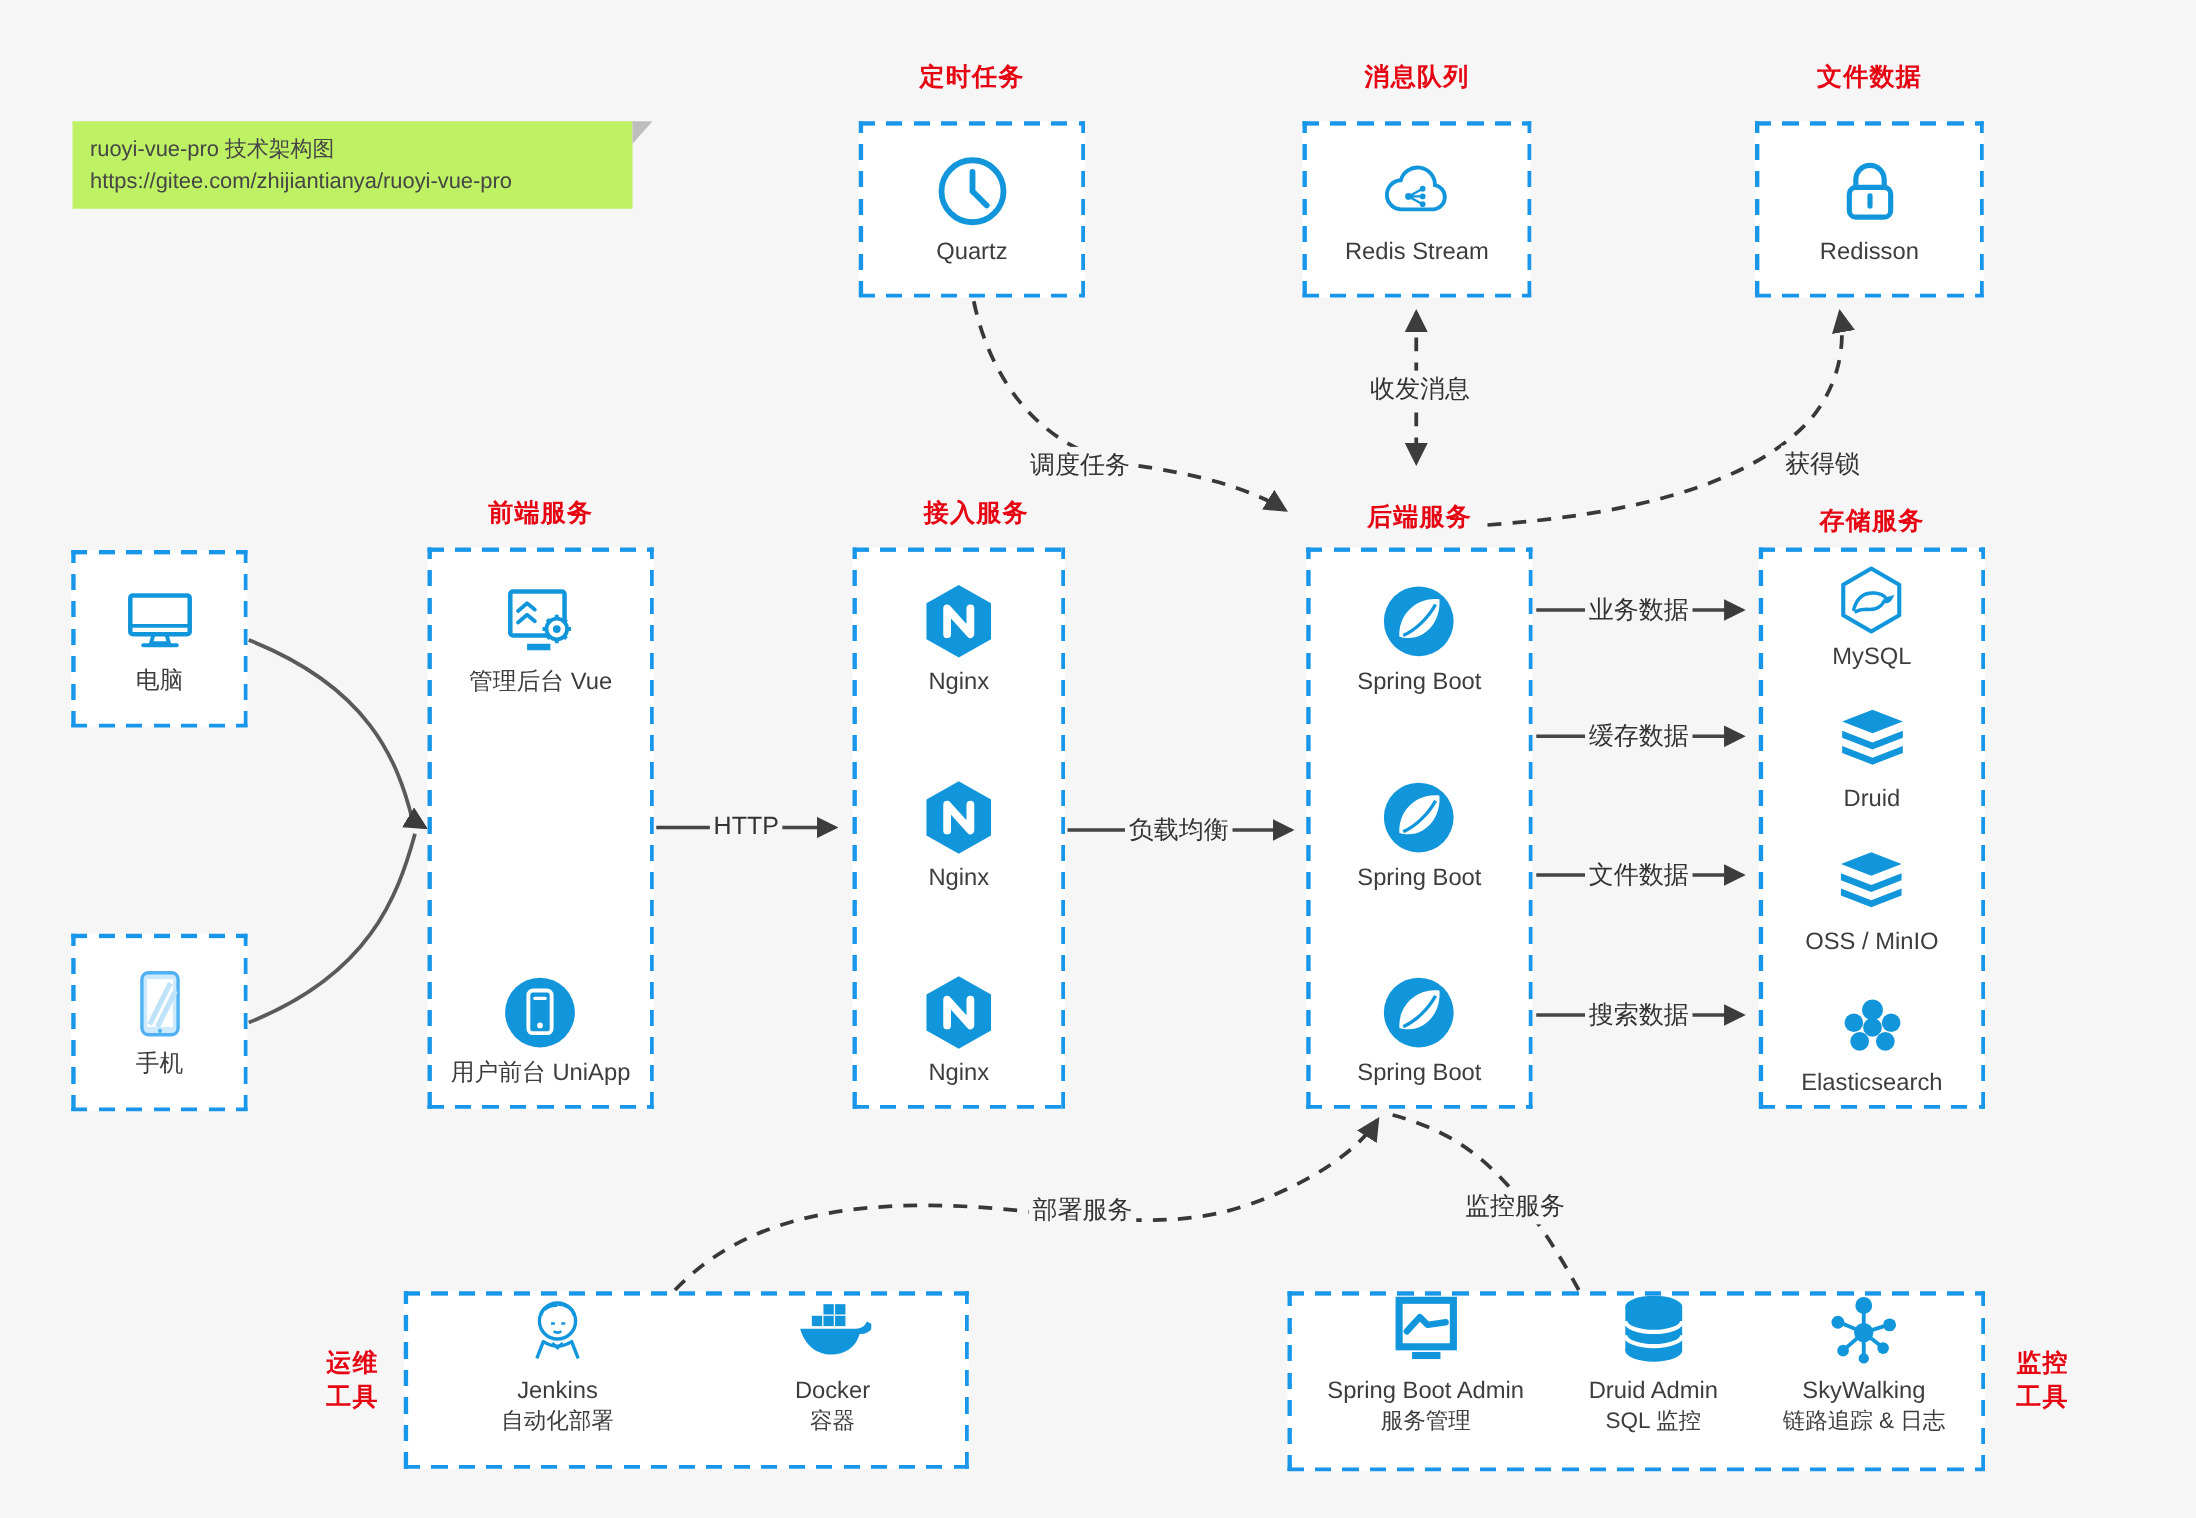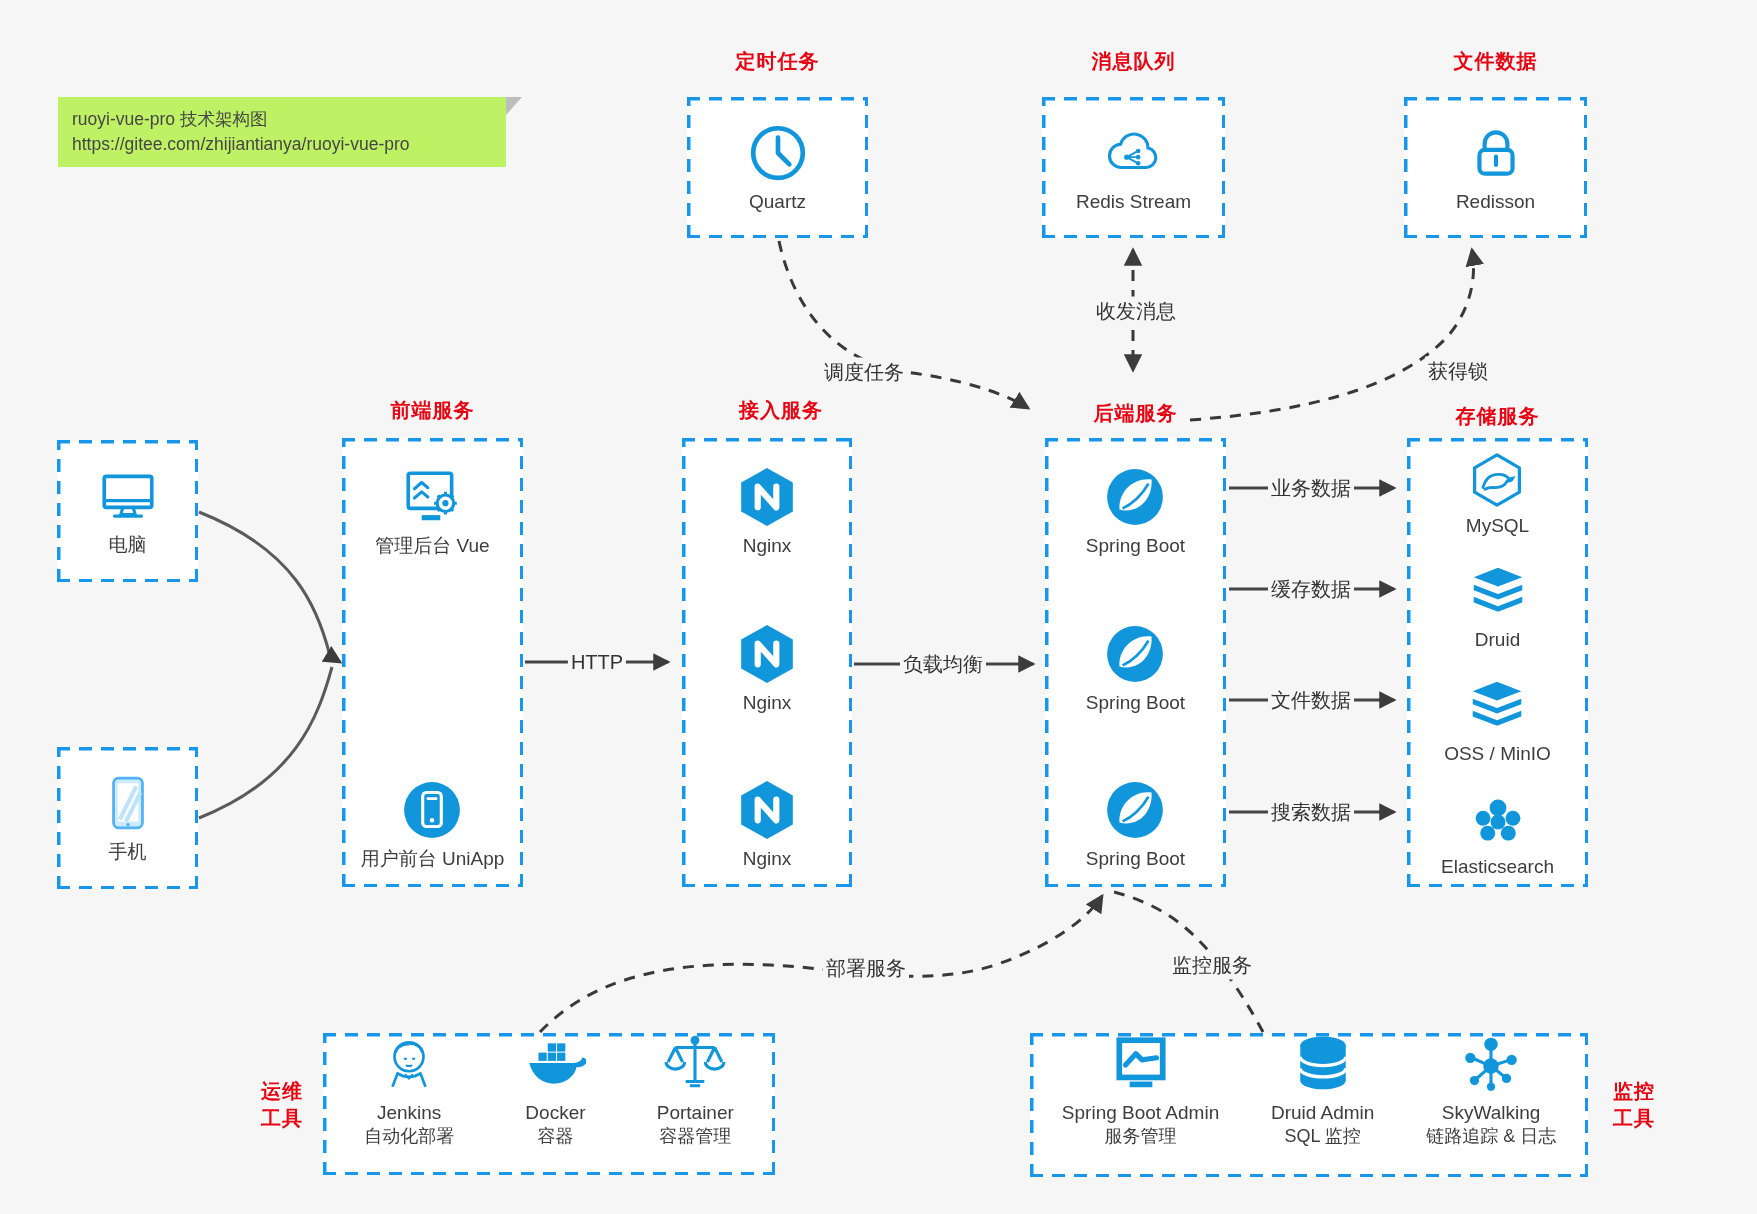--- a/index.html
+++ b/index.html
@@ -314,34 +314,20 @@
         <rect x="32" y="19" width="8" height="8"></rect>
         <rect x="23" y="10" width="8" height="8"></rect>
         <rect x="32" y="10" width="8" height="8"></rect>
         <path d="M5 29 H48 C52 29 55.5 27 56.5 23.5 L62 26 C60.5 30.5 56 33.5 51 33 C48.5 43 39.5 49 29 49 C17.5 49 8.5 41.5 5 29 Z"></path>
       </g>
       <circle cx="46" cy="25.5" r="1.6" fill="#fff"></circle>
     </svg>
     <div class="lbl">Docker</div>
     <div class="sub">容器</div>
   </div>
-  <div class="node">
-    <svg class="ic" viewBox="0 0 60 60">
-      <g fill="none" stroke="currentColor" stroke-width="3">
-        <circle cx="30" cy="7" r="2.8" fill="currentColor"></circle>
-        <path d="M30 10 V46"></path>
-        <path d="M11 14 H49"></path>
-        <path d="M11 14 L4 28 M11 14 L18 28 M2 28 A 9 7 0 0 0 20 28"></path>
-        <path d="M49 14 L42 28 M49 14 L56 28 M40 28 A 9 7 0 0 0 58 28"></path>
-        <path d="M21 47 H39 M25 51 H35"></path>
-      </g>
-    </svg>
-    <div class="lbl">Portainer</div>
-    <div class="sub">容器管理</div>
-  </div>
 </div>
 
 <div class="dbox row" style="left:1030px;top:1033px;width:558px;height:144px;">
   <div class="node">
     <svg class="ic" viewBox="0 0 60 60">
       <rect x="9" y="7" width="42" height="36" fill="none" stroke="currentColor" stroke-width="5.5"></rect>
       <path d="M15 31 L25 20 L31 26 L45 24" fill="none" stroke="currentColor" stroke-width="5" stroke-linecap="round" stroke-linejoin="round"></path>
       <rect x="19" y="47" width="22" height="5.5" fill="currentColor"></rect>
     </svg>
     <div class="lbl">Spring Boot Admin</div>

